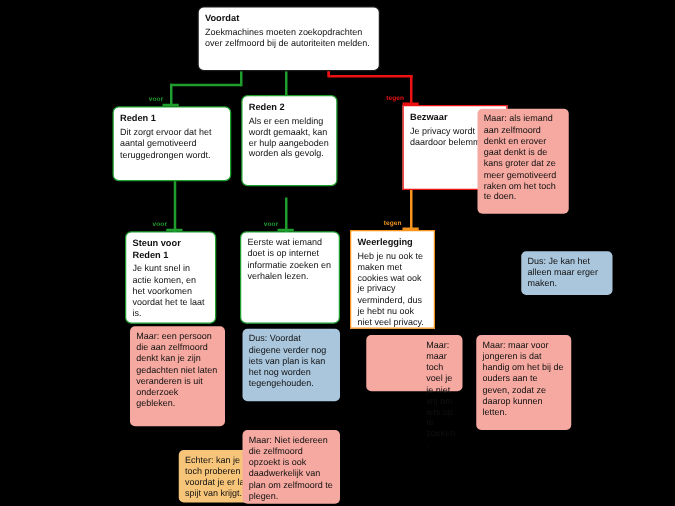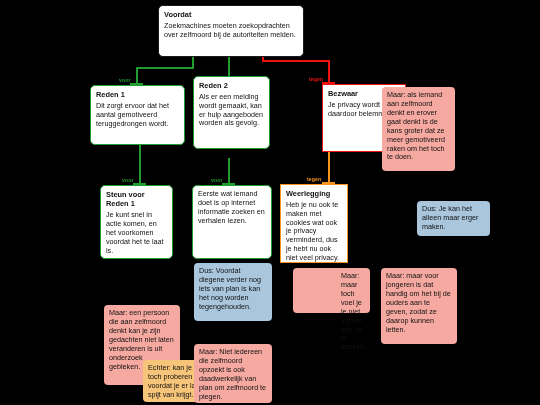--- a/index.html
+++ b/index.html
@@ -160,21 +160,21 @@
 
   <div class="node box-white b-orange" style="left:280px; top:184px; width:68px; height:79px; border-radius:0;">
     <span class="title">Weerlegging</span>
     <span class="body">Heb je nu ook te maken met cookies wat ook je privacy verminderd, dus je hebt nu ook niet veel privacy.</span>
   </div>
 
   <div class="node box-blue" style="left:381px; top:201px; width:73px; height:35px;margin-left:36px;">
     <span class="body">Dus: Je kan het alleen maar erger maken.</span>
   </div>
 
-  <div class="node box-pink" style="left:104px; top:261px; width:76px; height:80px;margin-top:44px;">
+  <div class="node box-pink" style="left:104px; top:261px; width:76px; height:80px;">
     <span class="body">Maar: een persoon die aan zelfmoord denkt kan je zijn gedachten niet laten veranderen is uit onderzoek gebleken.</span>
   </div>
 
   <div class="node box-blue" style="left:194px; top:263px; width:78px; height:58px;">
     <span class="body">Dus: Voordat diegene verder nog iets van plan is kan het nog worden tegengehouden.</span>
   </div>
 
   <div class="node box-pink" style="left:293px; top:268px; width:77px; height:45px;padding-left:48px;">
     <span class="body">Maar: maar toch voel je je niet vrij om iets op te zoeken.</span>
   </div>

